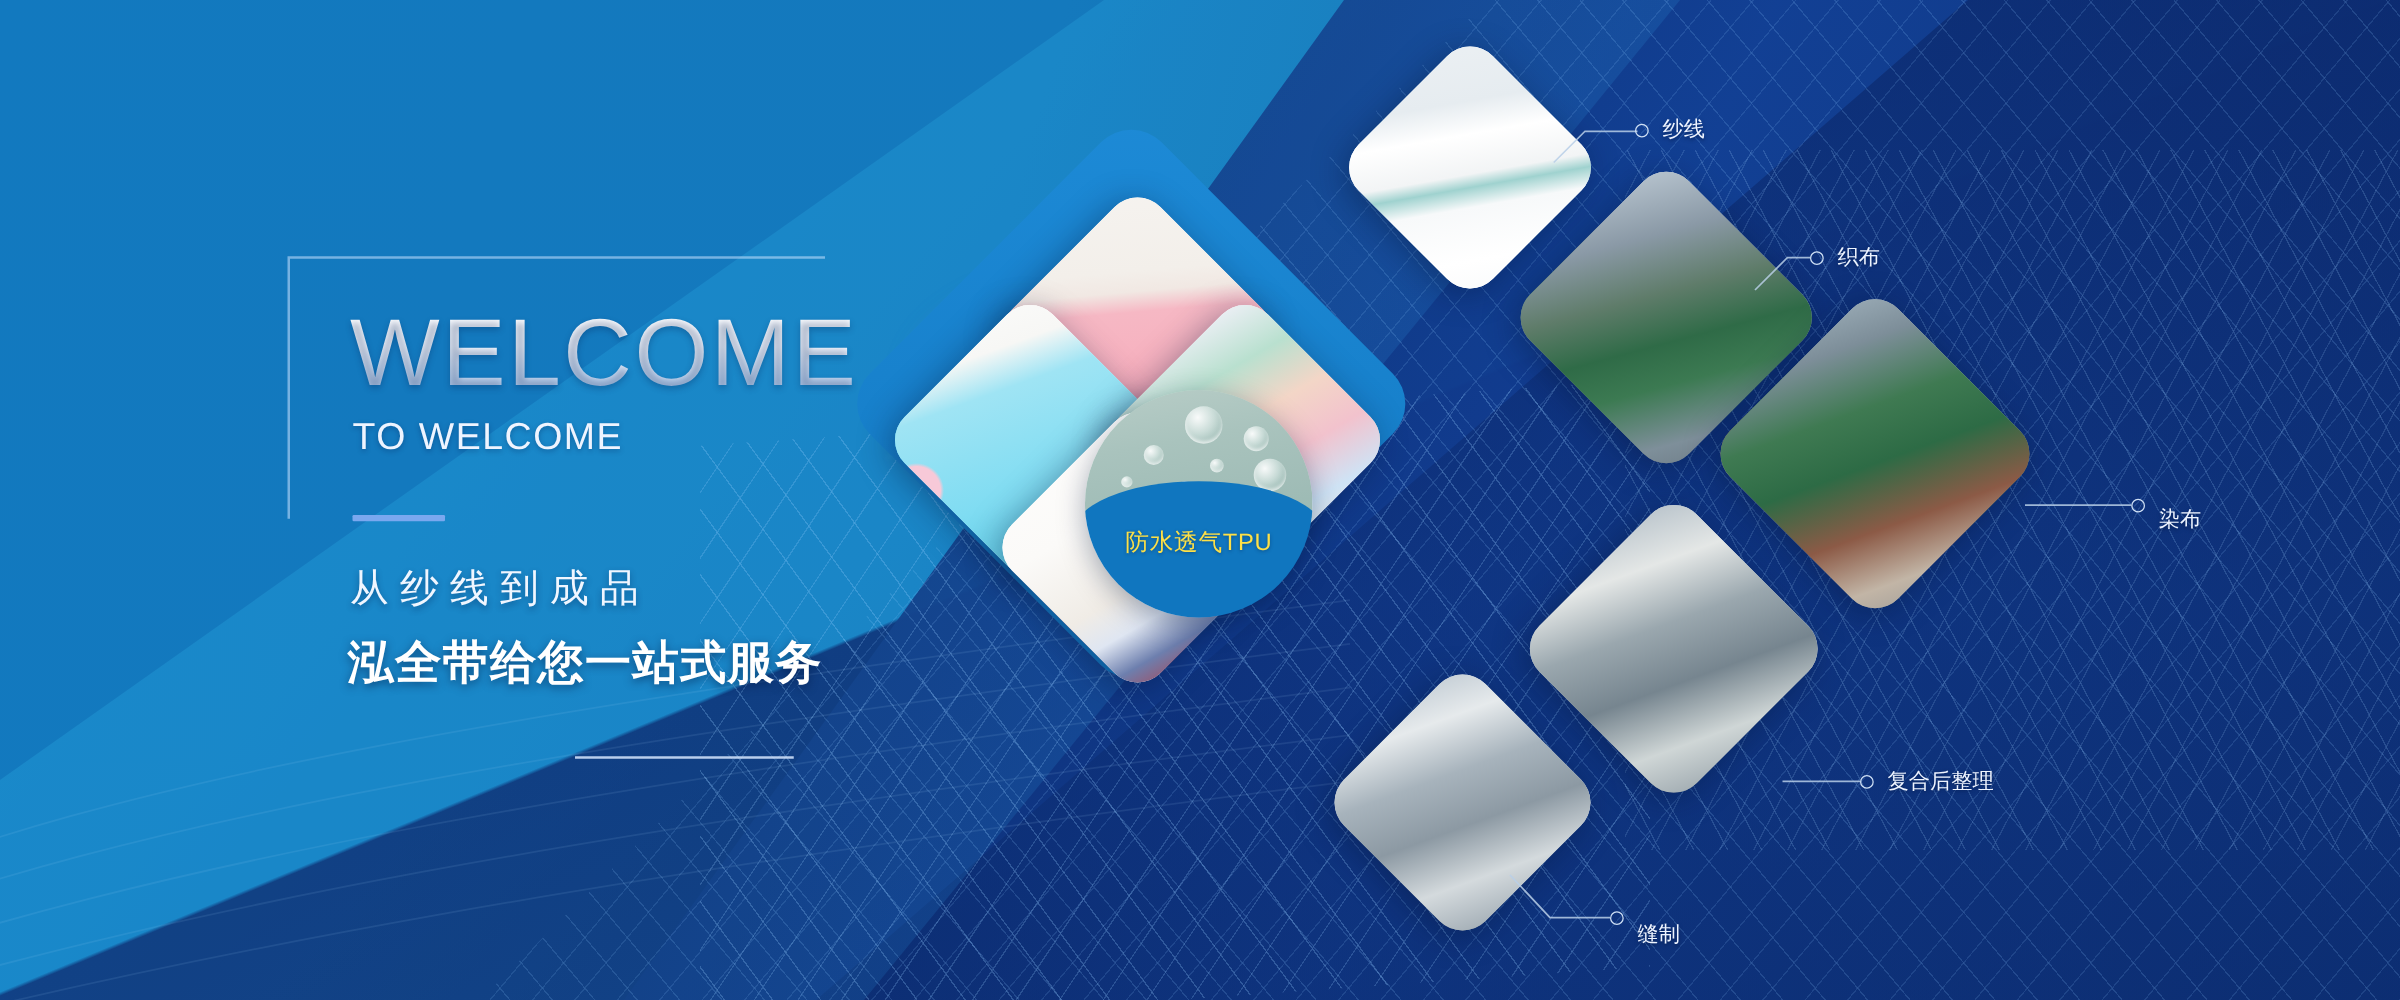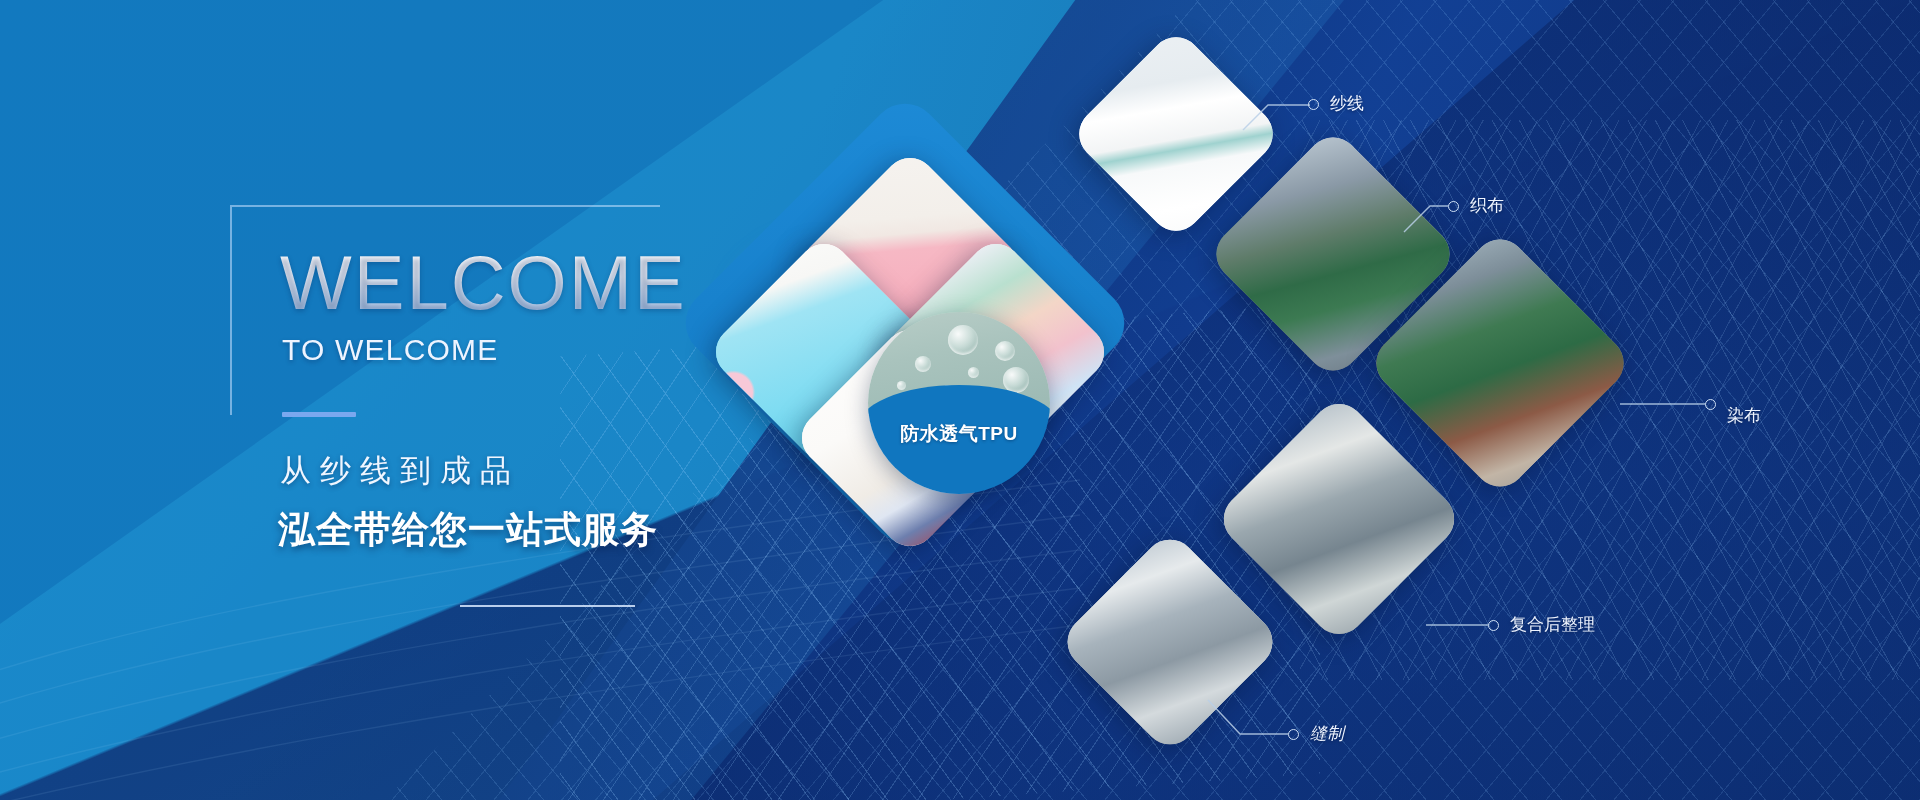--- a/index.html
+++ b/index.html
@@ -121,21 +121,21 @@
   .tpu{position:absolute;border-radius:50%;overflow:hidden;
     box-shadow:0 6px 22px rgba(4,22,60,.35);}
   .tpu .top{position:absolute;left:0;top:0;right:0;height:56%;
     background:linear-gradient(170deg,#b8cdc7 0%,#a9c3bd 40%,#9bb9b3 100%);}
   .tpu .drop{position:absolute;border-radius:50%;
     background:radial-gradient(circle at 34% 30%,rgba(255,255,255,.92),rgba(226,239,236,.55) 45%,rgba(150,185,178,.25) 75%);
     box-shadow:inset 0 -2px 3px rgba(255,255,255,.7);}
   .tpu .wave{position:absolute;left:-6%;top:40%;width:112%;height:70%;
     background:#1076bf;border-radius:50% 50% 0 0 / 34% 34% 0 0;}
   .tpu .label{position:absolute;left:0;right:0;bottom:26%;text-align:center;
-    color:#ffffff;font-weight:700;font-size:19px;letter-spacing:.5px;
+    color:#fde047;font-weight:400;font-size:19px;letter-spacing:.5px;
     text-shadow:0 1px 3px rgba(0,30,70,.45);}
 
   
   .callout{position:absolute;}
   .callout .dot{position:absolute;width:11px;height:11px;border-radius:50%;
     border:1.6px solid #cfe0f5;background:transparent;}
   .callout .txt{position:absolute;color:#eef4ff;font-size:17px;white-space:nowrap;
     text-shadow:0 1px 3px rgba(0,20,60,.6);}
   .leader{position:absolute;stroke:#b9cfe8;stroke-width:1.4;fill:none;opacity:.85;}
 </style>
@@ -253,16 +253,16 @@
     <div class="txt" style="left:30px;top:24px;">染布</div>
   </div>
 
   <div class="callout" style="left:1480px;top:600px;">
     <div class="dot" style="left:8px;top:20px;"></div>
     <div class="txt" style="left:30px;top:13px;">复合后整理</div>
   </div>
 
   <div class="callout" style="left:1280px;top:710px;">
     <div class="dot" style="left:8px;top:19px;"></div>
-    <div class="txt" style="left:30px;top:12px;font-style:italic;">缝制</div>
+    <div class="txt" style="left:30px;top:26px;">缝制</div>
   </div>
 
 </div>
 
 </body></html>

